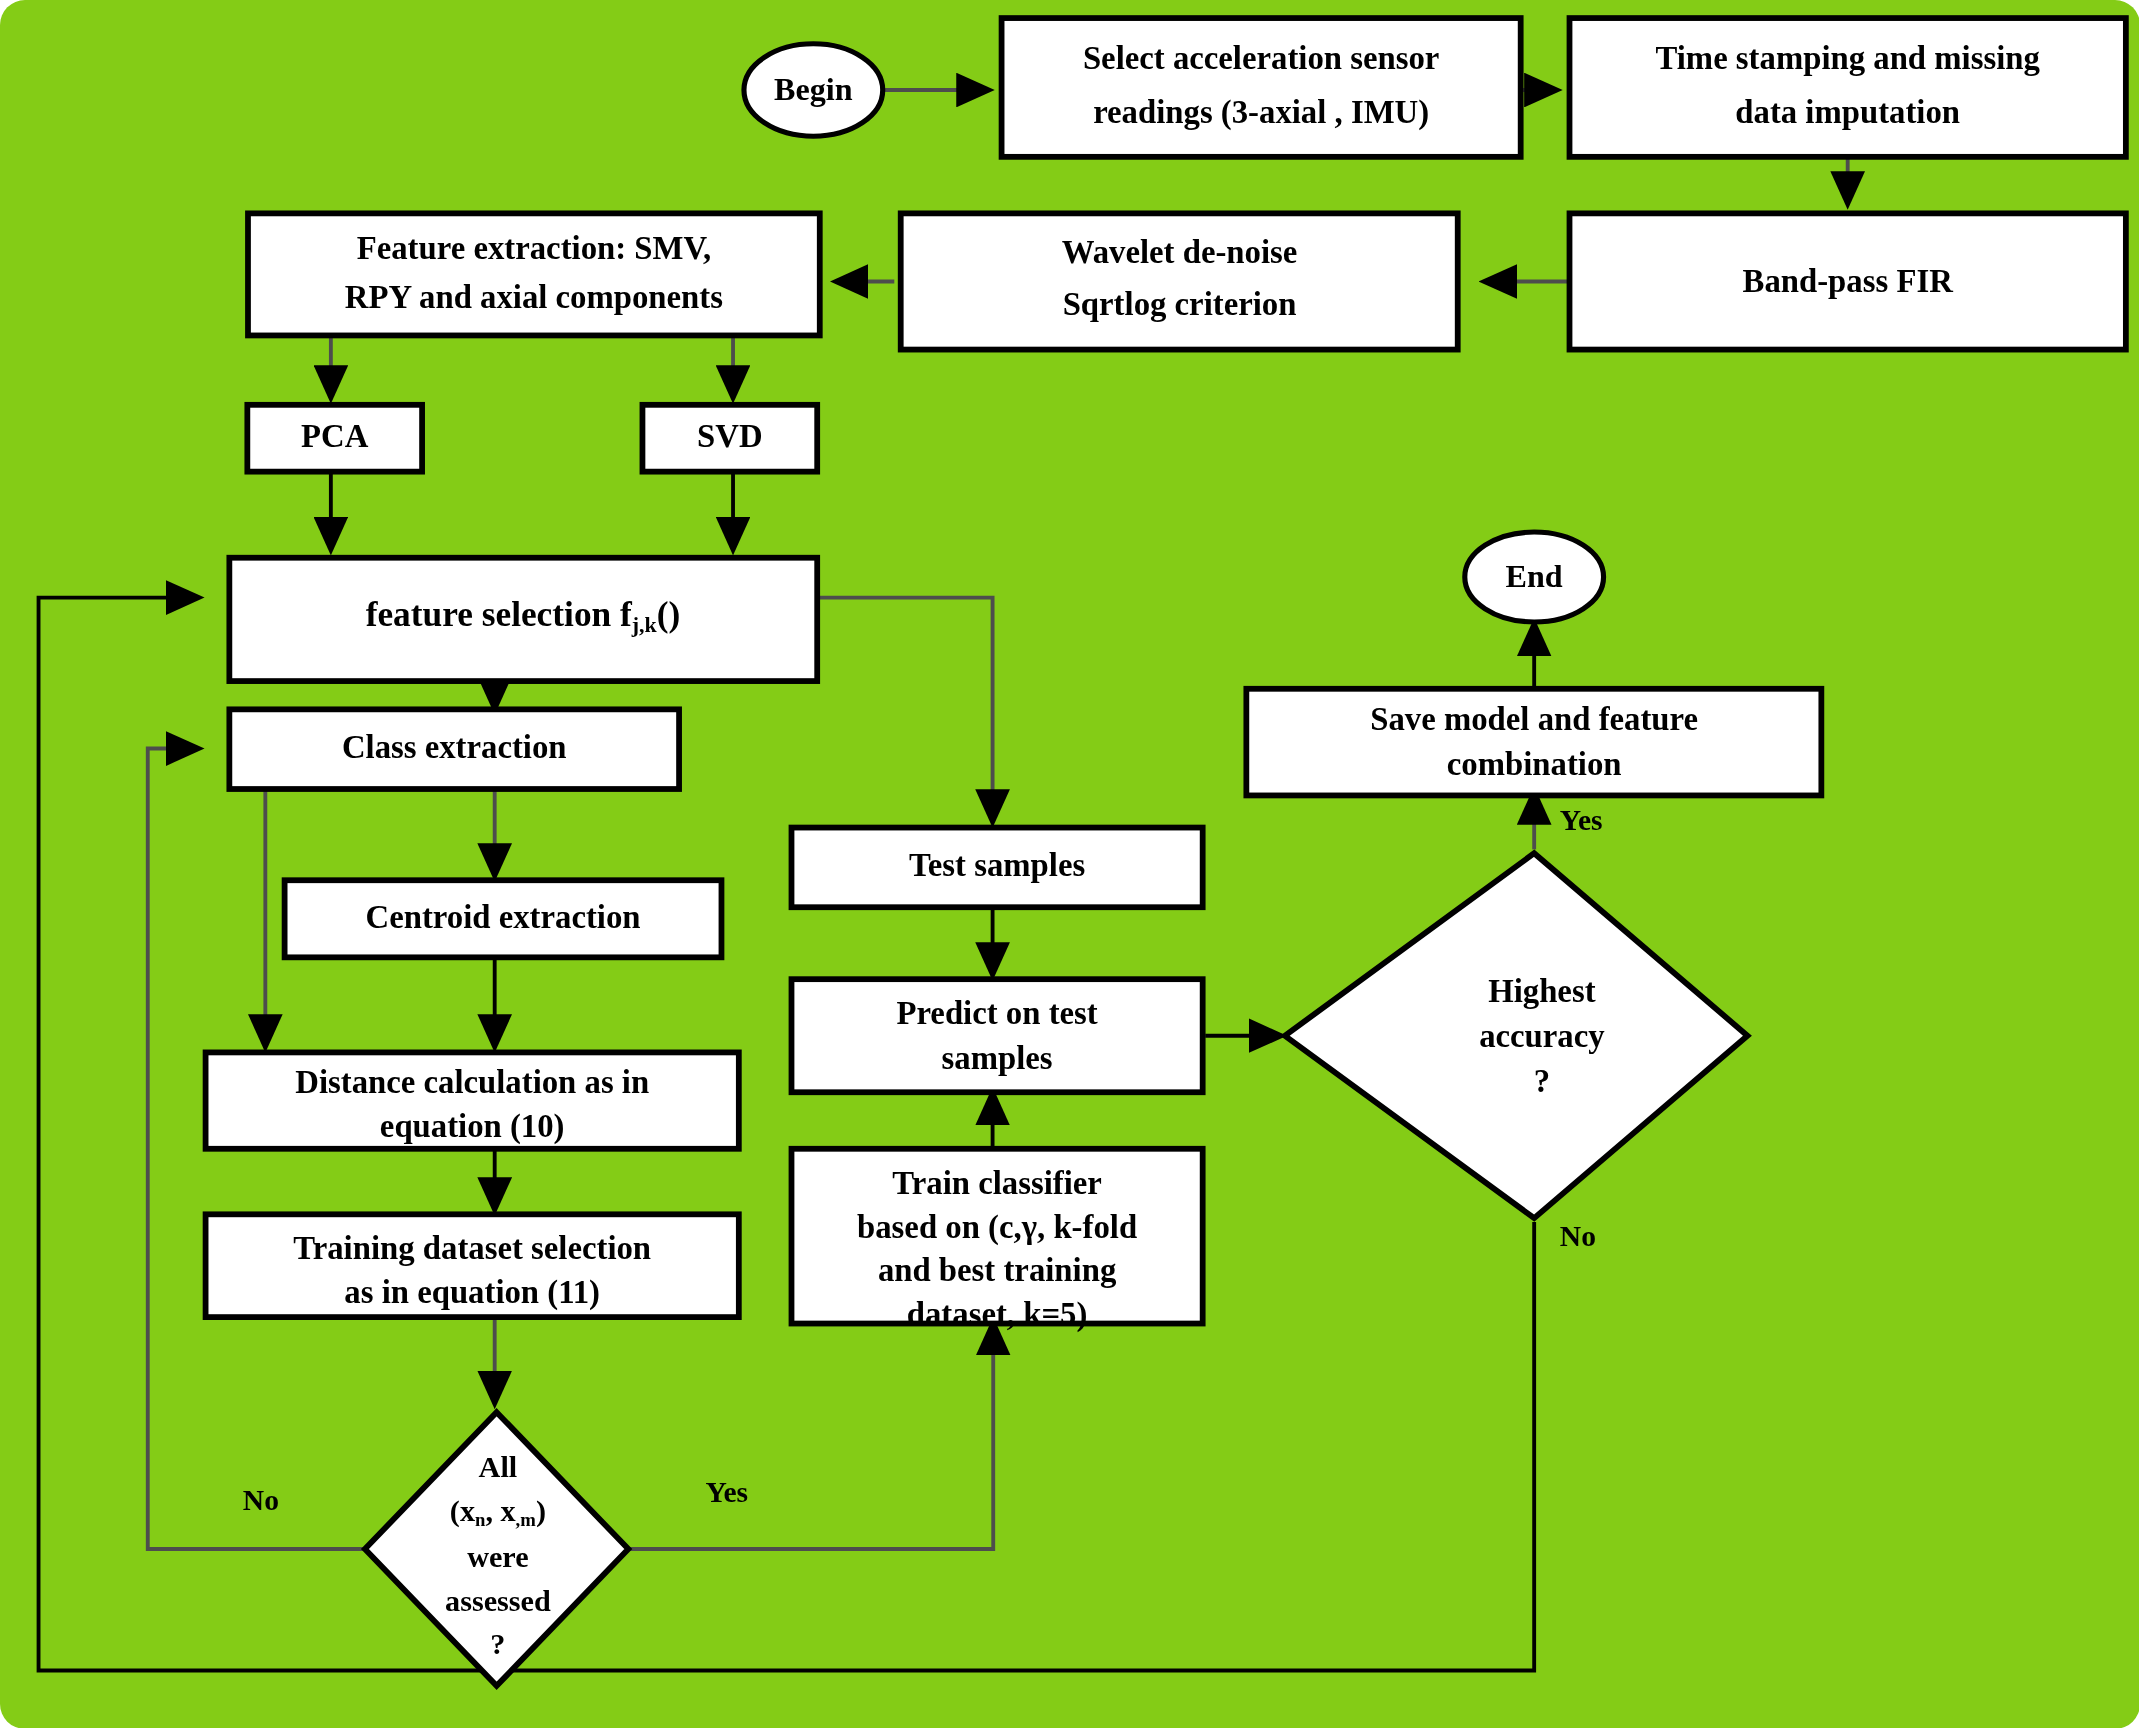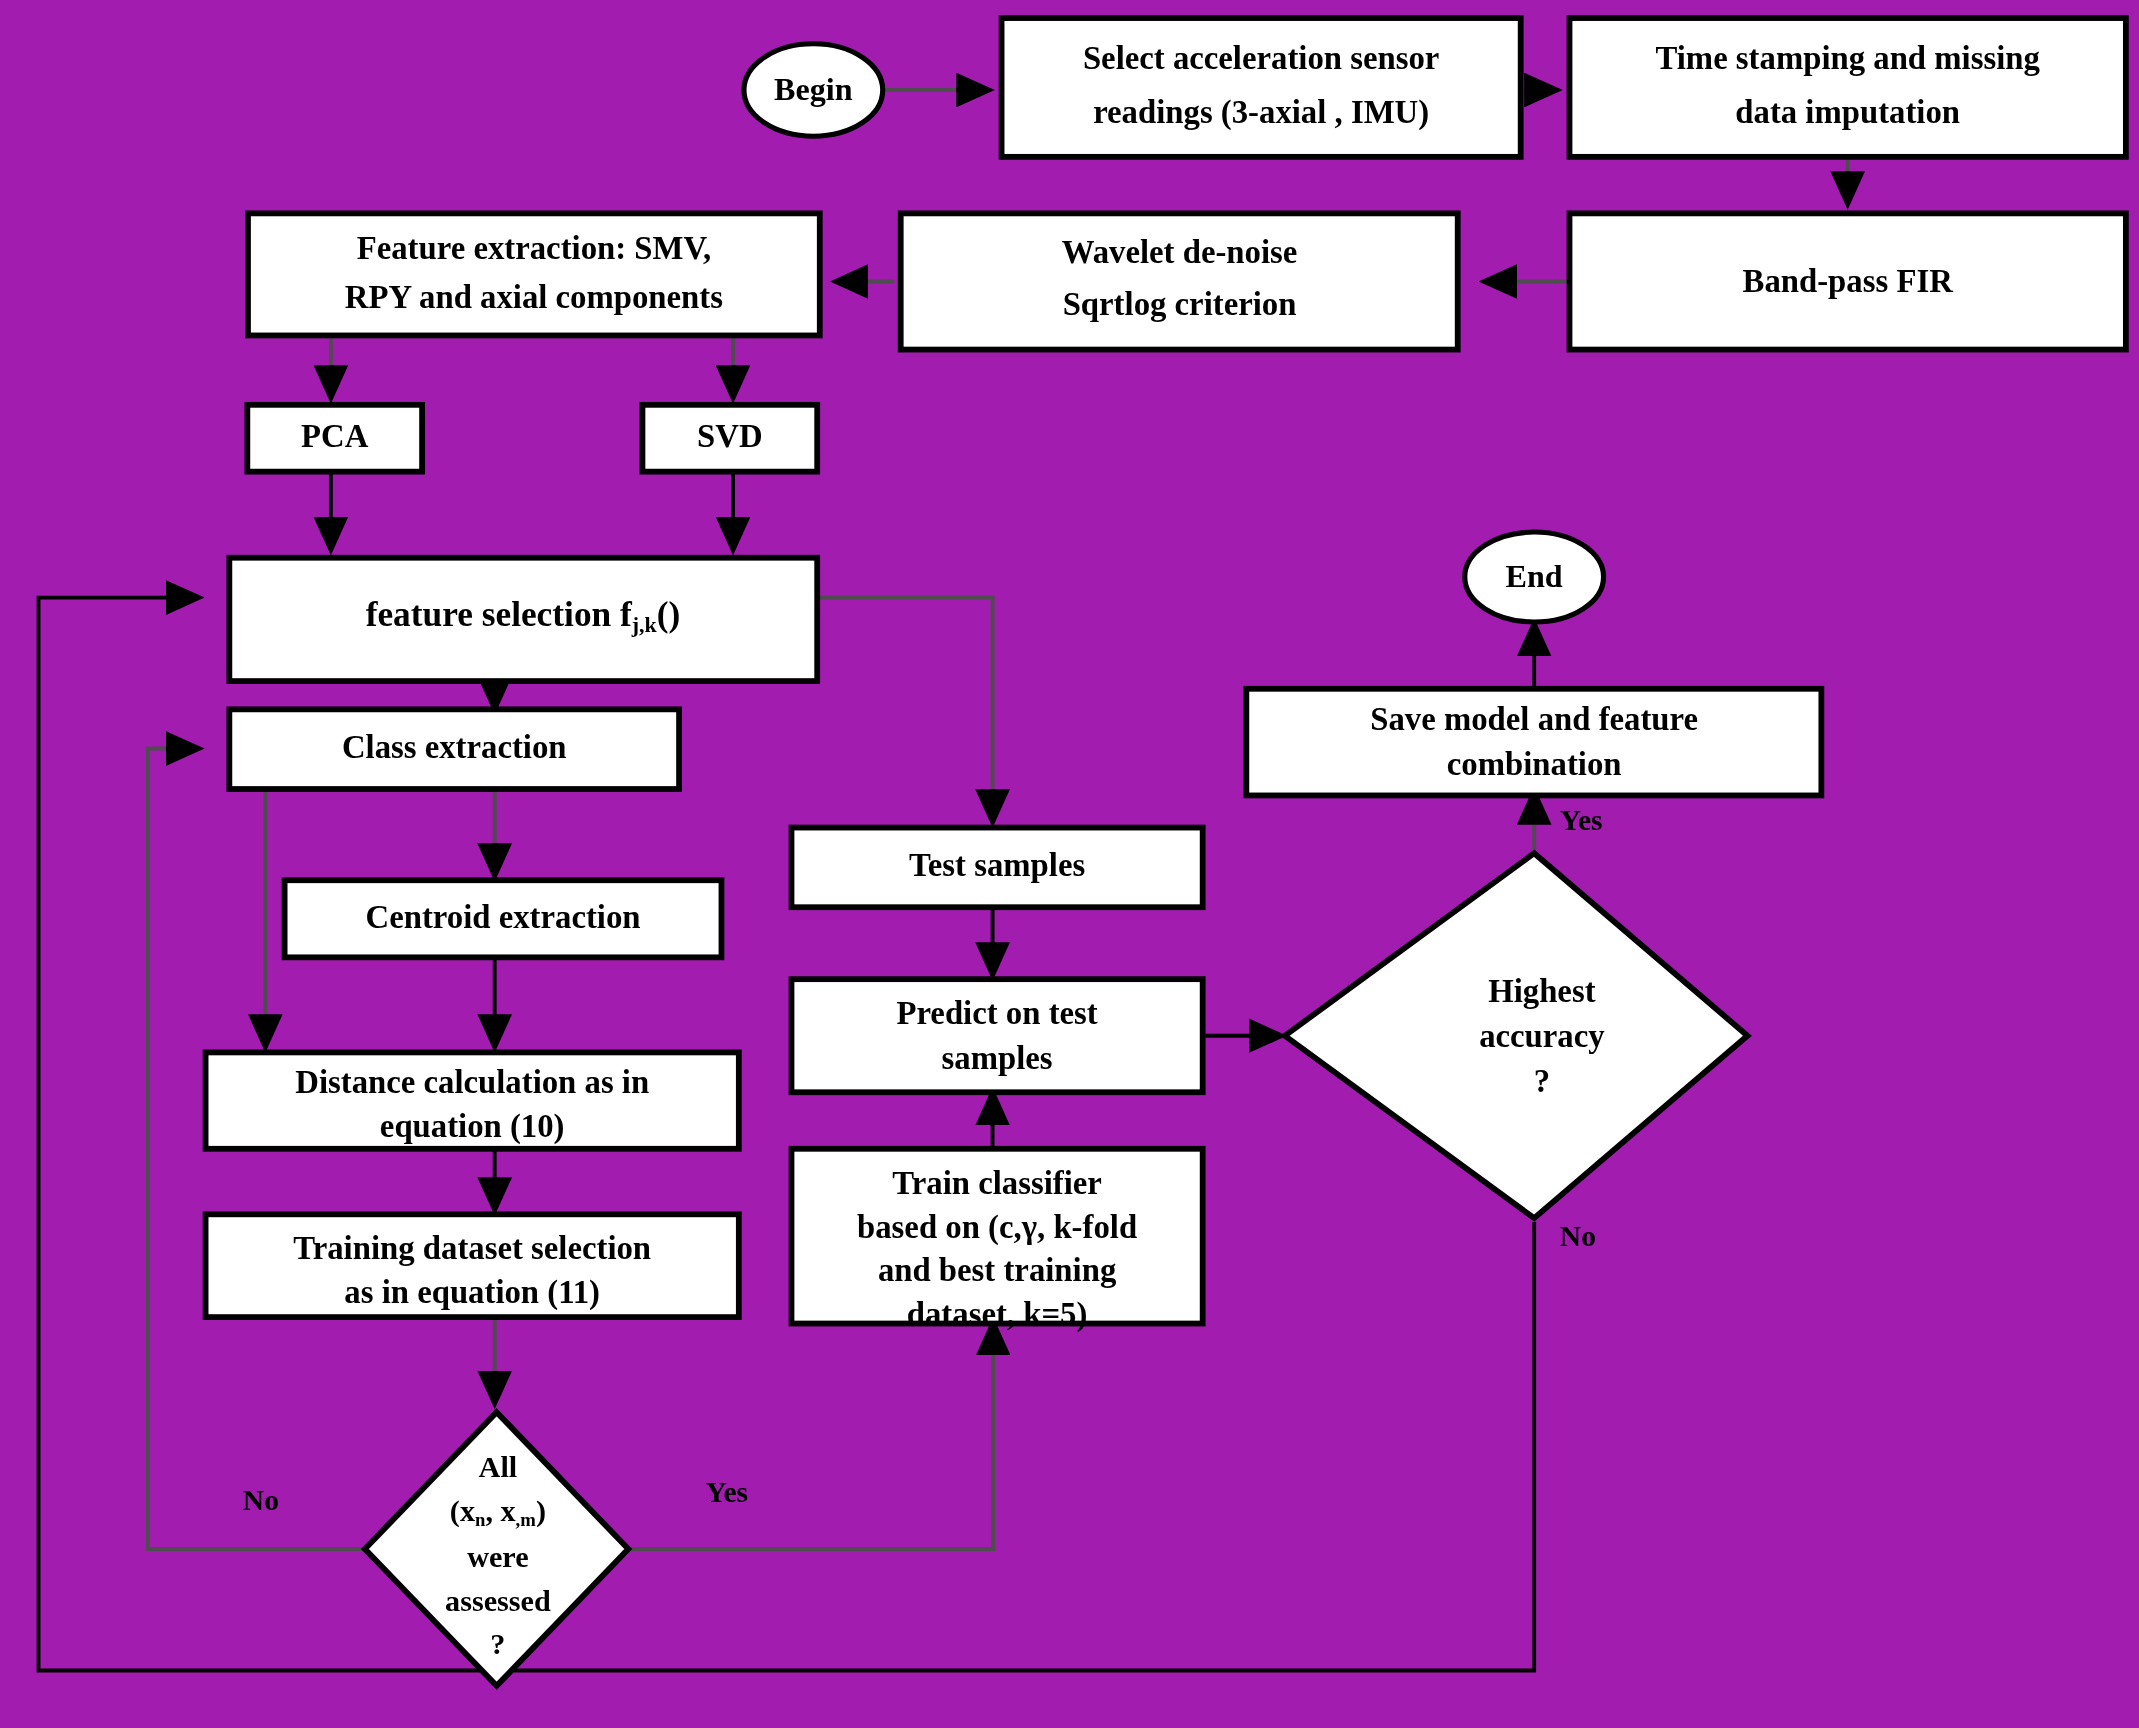--- a/index.html
+++ b/index.html
@@ -4,22 +4,23 @@
 <style>
   html, body {
     margin: 0;
     padding: 0;
     background: #ffffff;
   }
   #canvas {
     position: relative;
     width: 2140px;
     height: 1729px;
-    background: #a21caf;
+    background: #84cc16;
     overflow: hidden;
+    border-radius: 25px;
   }
   svg.layer {
     position: absolute;
     left: 0;
     top: 0;
     width: 2140px;
     height: 1729px;
   }
   .node-text {
     font-family: "Liberation Serif", "DejaVu Serif", serif;

